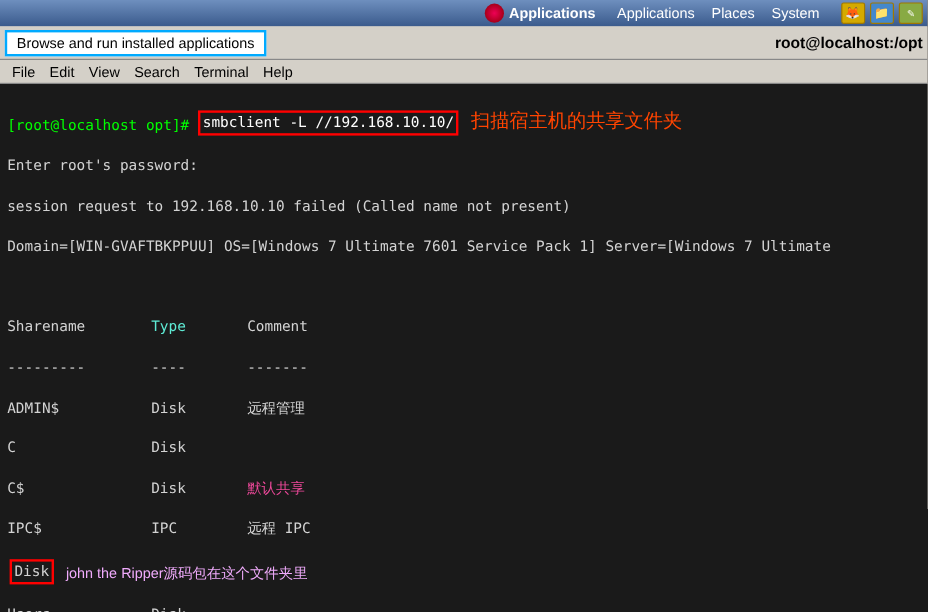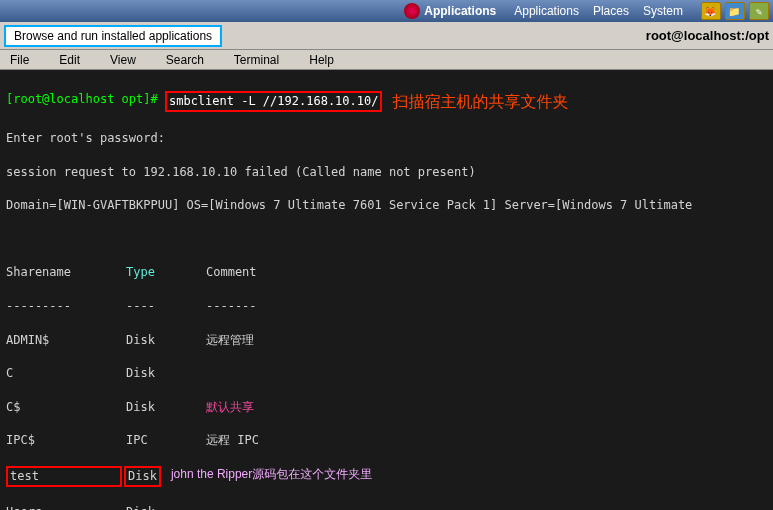--- a/index.html
+++ b/index.html
@@ -88,21 +88,21 @@
     }
 
     
     #menubar {
       display: flex;
       align-items: center;
       background: #d4d0c8;
       border-bottom: 1px solid #888;
       height: 20px;
       padding: 0 4px;
-      gap: 18px;
+      gap: 0;
     }
     #menubar .menu-item {
       font-family: sans-serif;
       font-size: 12px;
       padding: 0 6px;
       cursor: pointer;
       height: 18px;
       display: flex; align-items: center;
     }
 
@@ -115,21 +115,21 @@
       padding: 4px 6px;
       height: calc(510px - 22px - 28px - 20px);
       overflow: hidden;
       position: relative;
       white-space: pre;
       line-height: 1.4;
     }
 
     .line {
       display: flex;
-      align-items: flex-start;
+      align-items: flex-end;
       white-space: nowrap;
     }
     .annotation-right {
       margin-left: 10px;
       color: #ff4400;
       font-family: sans-serif;
       font-size: 16px;
     }
 
     
@@ -219,21 +219,20 @@
   <span style="color:#d3d3d3; display:inline-block; width:120px;">C$</span>
   <span style="color:#d3d3d3; display:inline-block; width:80px;">Disk</span>
   <span style="color:#ec4899;">默认共享</span>
 </div>
 <div class="line">
   <span style="color:#d3d3d3; display:inline-block; width:120px;">IPC$</span>
   <span style="color:#d3d3d3; display:inline-block; width:80px;">IPC</span>
   <span style="color:#d3d3d3;">远程 IPC</span>
 </div>
 <div class="line">
-  <span class="row-box" style="display:inline-block; width:116px; color:#d3d3d3;">test</span>
   <span style="display:inline-block; width:4px;"></span>
   <span class="row-box" style="color:#d3d3d3; margin-left:-2px;">Disk</span>
   <span style="color:#f0abfc; font-family:sans-serif; margin-left:10px;">john the Ripper源码包在这个文件夹里</span>
 </div>
 <div class="line">
   <span style="color:#d3d3d3; display:inline-block; width:120px;">Users</span>
   <span style="color:#d3d3d3; display:inline-block; width:80px;">Disk</span>
 </div>
 
 

